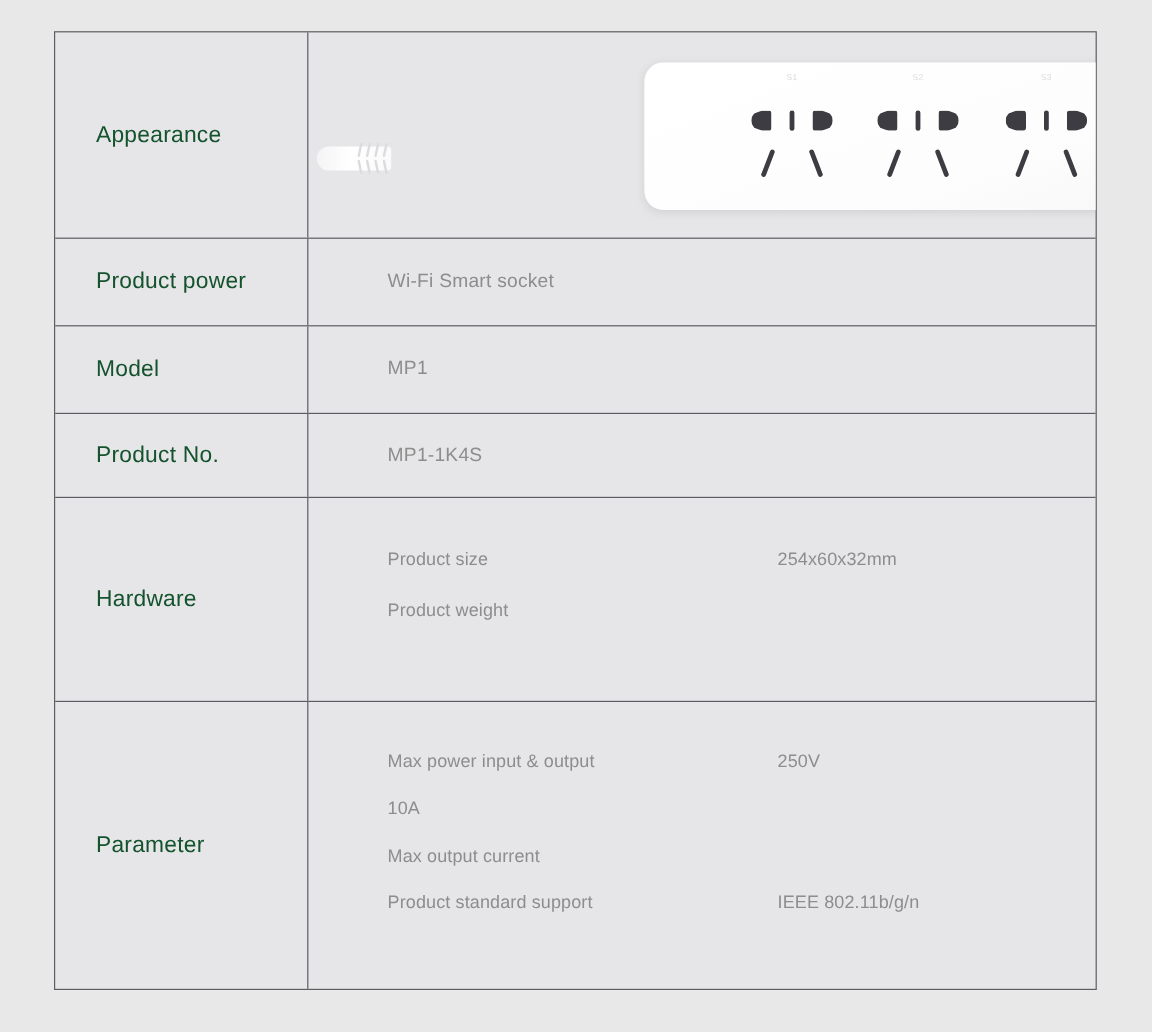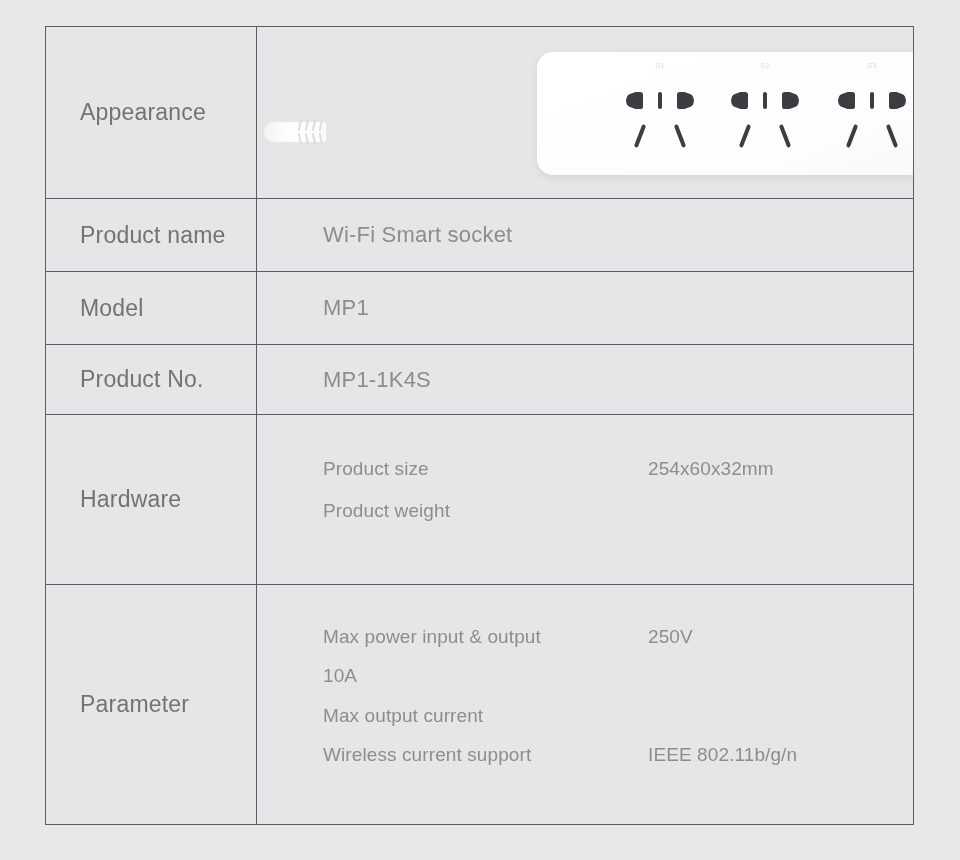--- a/index.html
+++ b/index.html
@@ -41,49 +41,49 @@
   .row-parameter  { height: 239px; }
 
   .label-cell {
     width: 211px;
     flex: 0 0 211px;
     box-sizing: border-box;
     border-right: 1px solid #5e5d63;
     display: flex;
     align-items: center;
     padding-left: 34px;
-    color: #737373;
-    font-size: 23px;
+    color: #14532d;
+    font-size: 19px;
     letter-spacing: .2px;
   }
   .value-cell {
     flex: 1 1 auto;
     box-sizing: border-box;
     display: flex;
     align-items: center;
     position: relative;
   }
   .value-simple {
     padding-left: 66px;
     color: #8d8d8d;
-    font-size: 22px;
+    font-size: 16px;
     letter-spacing: .2px;
   }
 
   
   .spec-list {
     width: 100%;
     padding-left: 66px;
     box-sizing: border-box;
   }
   .spec-line {
     display: flex;
     align-items: baseline;
     color: #8d8d8d;
-    font-size: 19px;
+    font-size: 15px;
     letter-spacing: .1px;
   }
   .row-hardware .spec-line { height: 42px; }
   .row-parameter .spec-line { height: 39.5px; }
   .spec-key {
     width: 325px;
     flex: 0 0 325px;
   }
   .spec-val { flex: 1 1 auto; }
 
@@ -236,21 +236,21 @@
             <div class="angle-slot l"></div>
             <div class="angle-slot r"></div>
           </div>
 
         </div>
       </div>
     </div>
   </div>
 
   <div class="spec-row row-name">
-    <div class="label-cell">Product name</div>
+    <div class="label-cell">Product power</div>
     <div class="value-cell">
       <span class="value-simple">Wi-Fi Smart socket</span>
     </div>
   </div>
 
   <div class="spec-row row-model">
     <div class="label-cell">Model</div>
     <div class="value-cell">
       <span class="value-simple">MP1</span>
     </div>
@@ -286,20 +286,20 @@
           <span class="spec-key">Max power input &amp; output</span>
           <span class="spec-val">250V</span>
         </div>
         <div class="spec-line">
           <span class="spec-val">10A</span>
         </div>
         <div class="spec-line">
           <span class="spec-key">Max output current</span>
         </div>
         <div class="spec-line">
-          <span class="spec-key">Wireless current support</span>
+          <span class="spec-key">Product standard support</span>
           <span class="spec-val">IEEE 802.11b/g/n</span>
         </div>
       </div>
     </div>
   </div>
 
 </div>
 
 </body></html>

